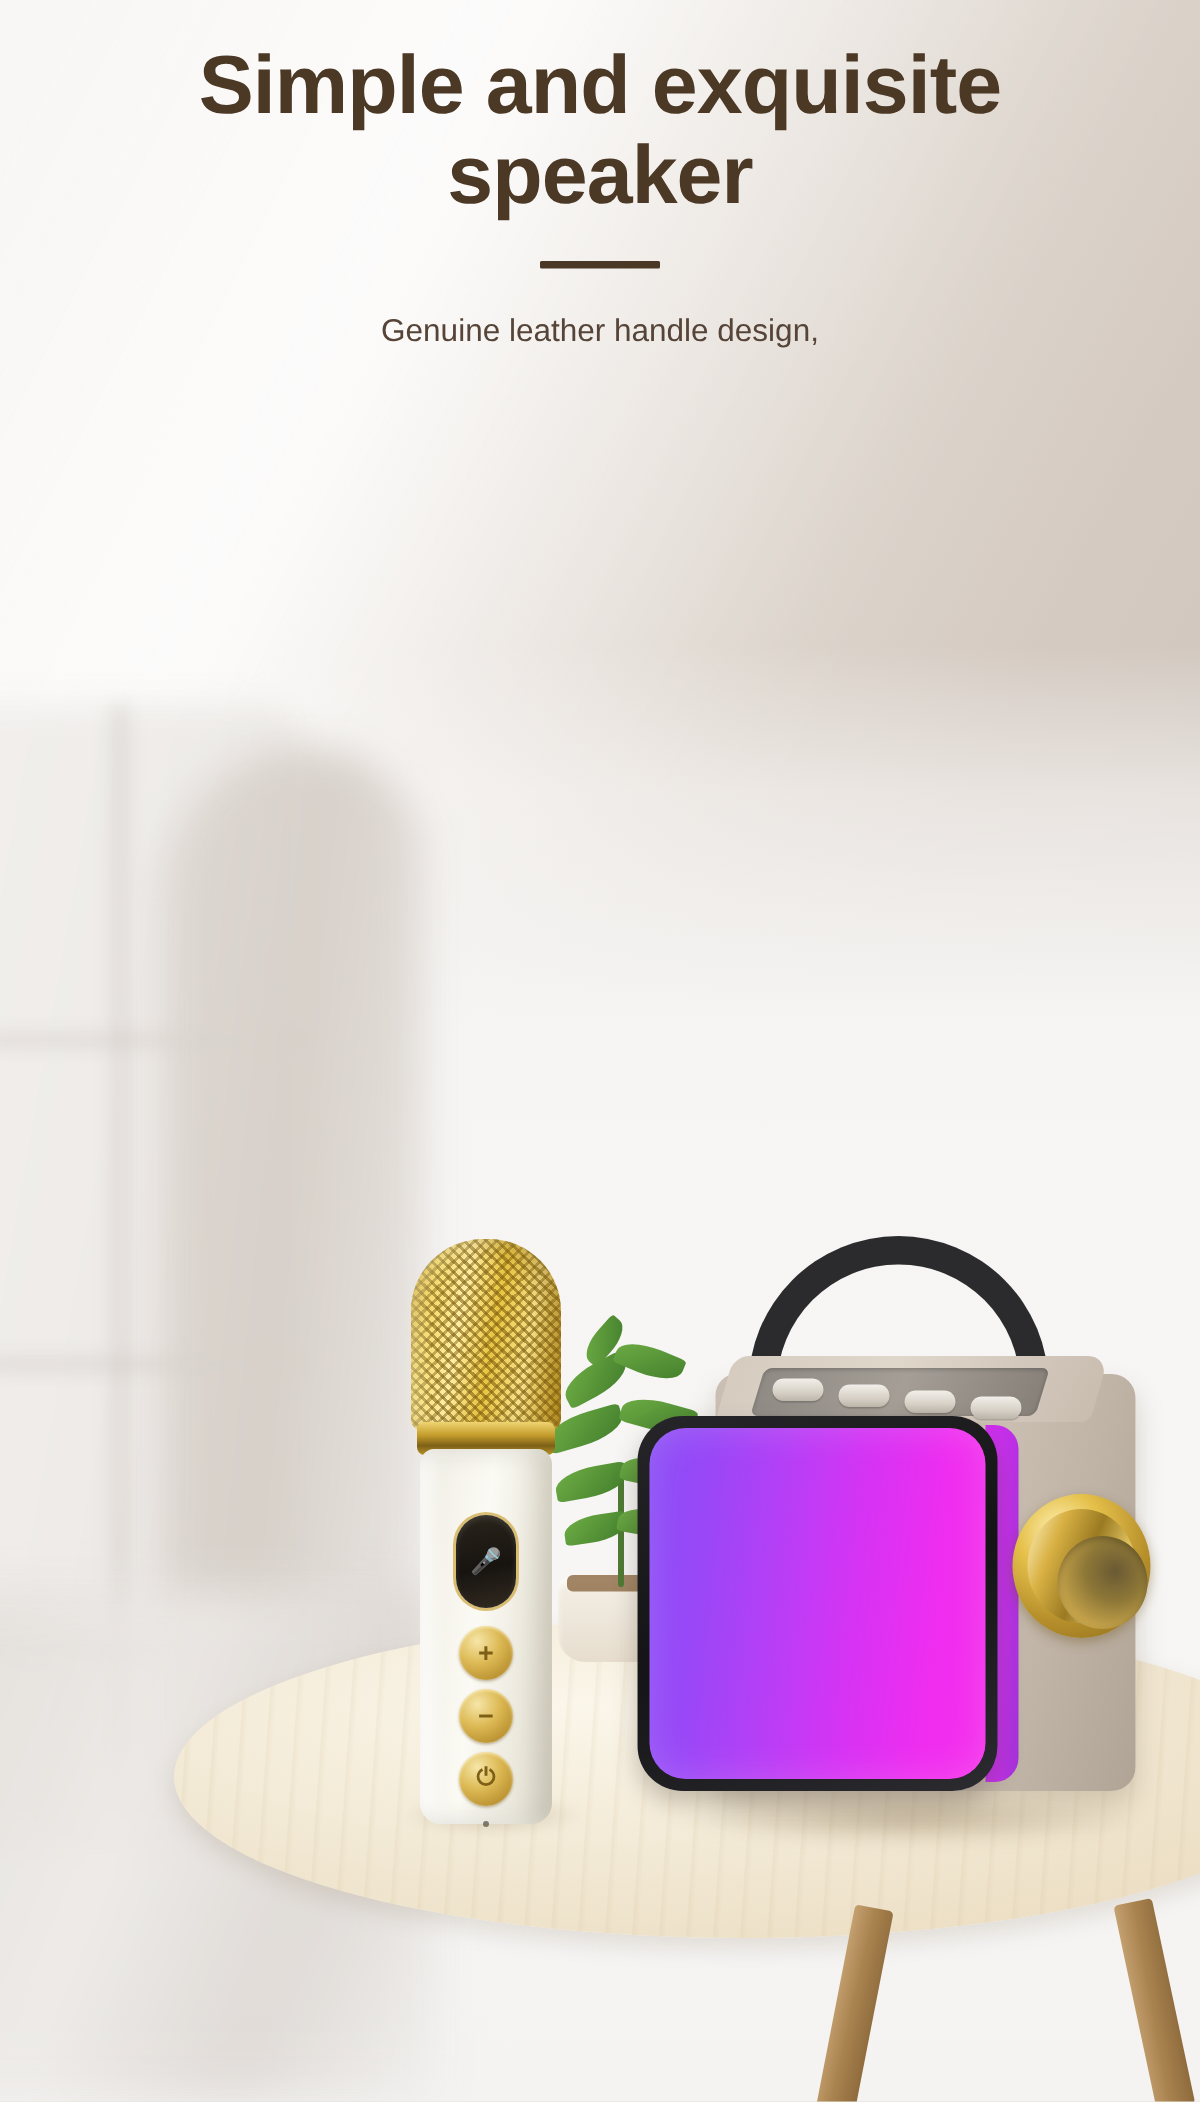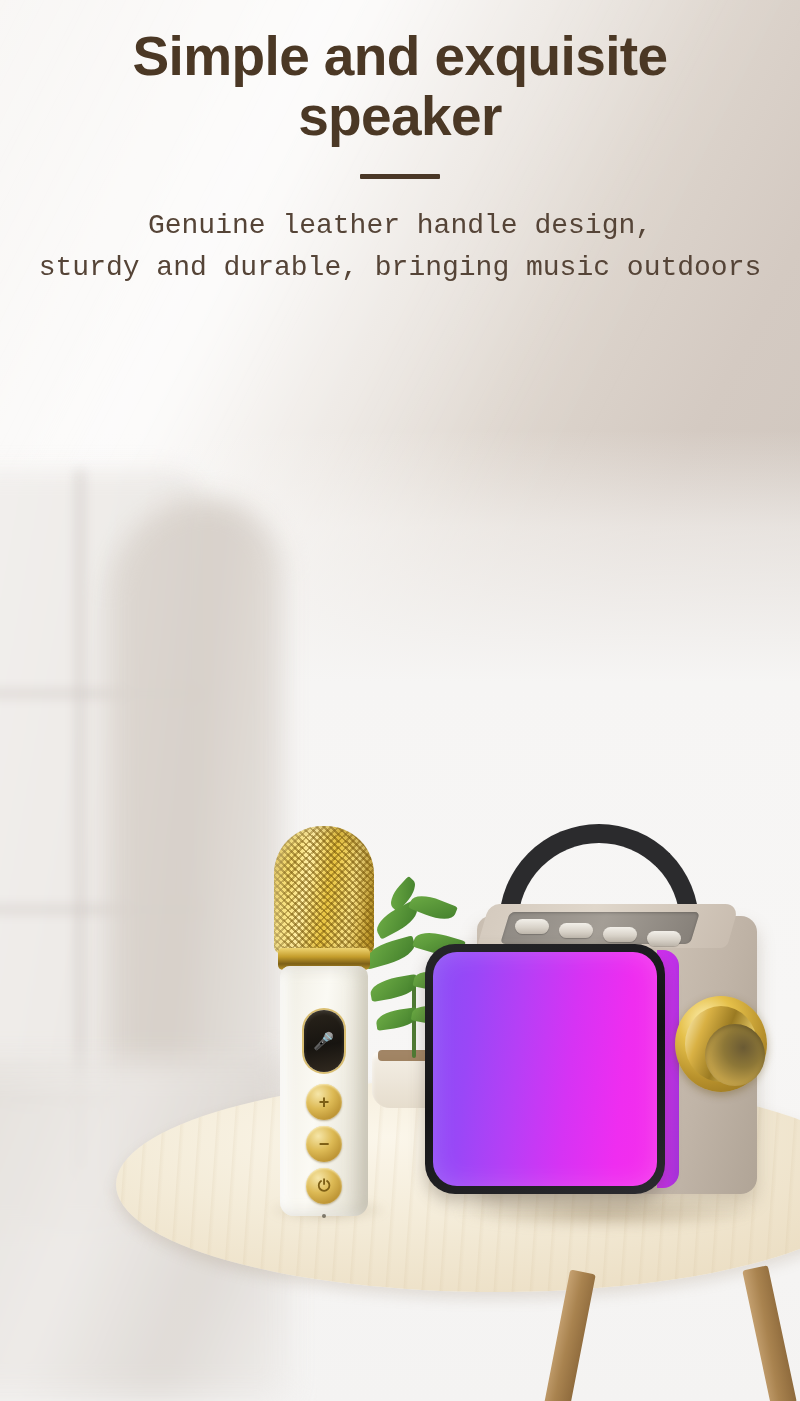--- a/index.html
+++ b/index.html
@@ -111,25 +111,24 @@
   .headline .l3 { display:block; margin-top:2px; }
 
   .divider {
     width:80px; height:5px;
     background:#4a3726;
     margin:28px auto 0;
     border-radius:1px;
   }
   .subtitle {
     margin-top:26px;
-    font-size:28px;
+    font-size:21px;
     font-weight:400;
     color:#554437;
     line-height:1.52;
-    font-family:Liberation Mono, monospace;
   }
   .subtitle span { display:block; }
 
   
   .table-top {
     position:absolute; left:116px; top:1077px;
     width:760px; height:215px;
     border-radius:50%;
     background:
       radial-gradient(ellipse 70% 80% at 36% 28%, #fbf6ea 0%, #f4ecd9 48%, #ecdfc5 100%);
@@ -384,21 +383,20 @@
   <div class="chair-fold"></div>
 
   <div class="header">
     <div class="headline">
       <span class="l1">Simple and exquisite</span>
       <span class="l2">speaker</span>
     </div>
     <div class="divider"></div>
     <div class="subtitle">
       <span>Genuine leather handle design,</span>
-      <span>sturdy and durable, bringing music outdoors</span>
     </div>
   </div>
 
   <div class="table-edge"></div>
   <div class="table-top">
     <div class="table-grain"></div>
   </div>
   <div class="leg leg-1"></div>
   <div class="leg leg-2"></div>
 

